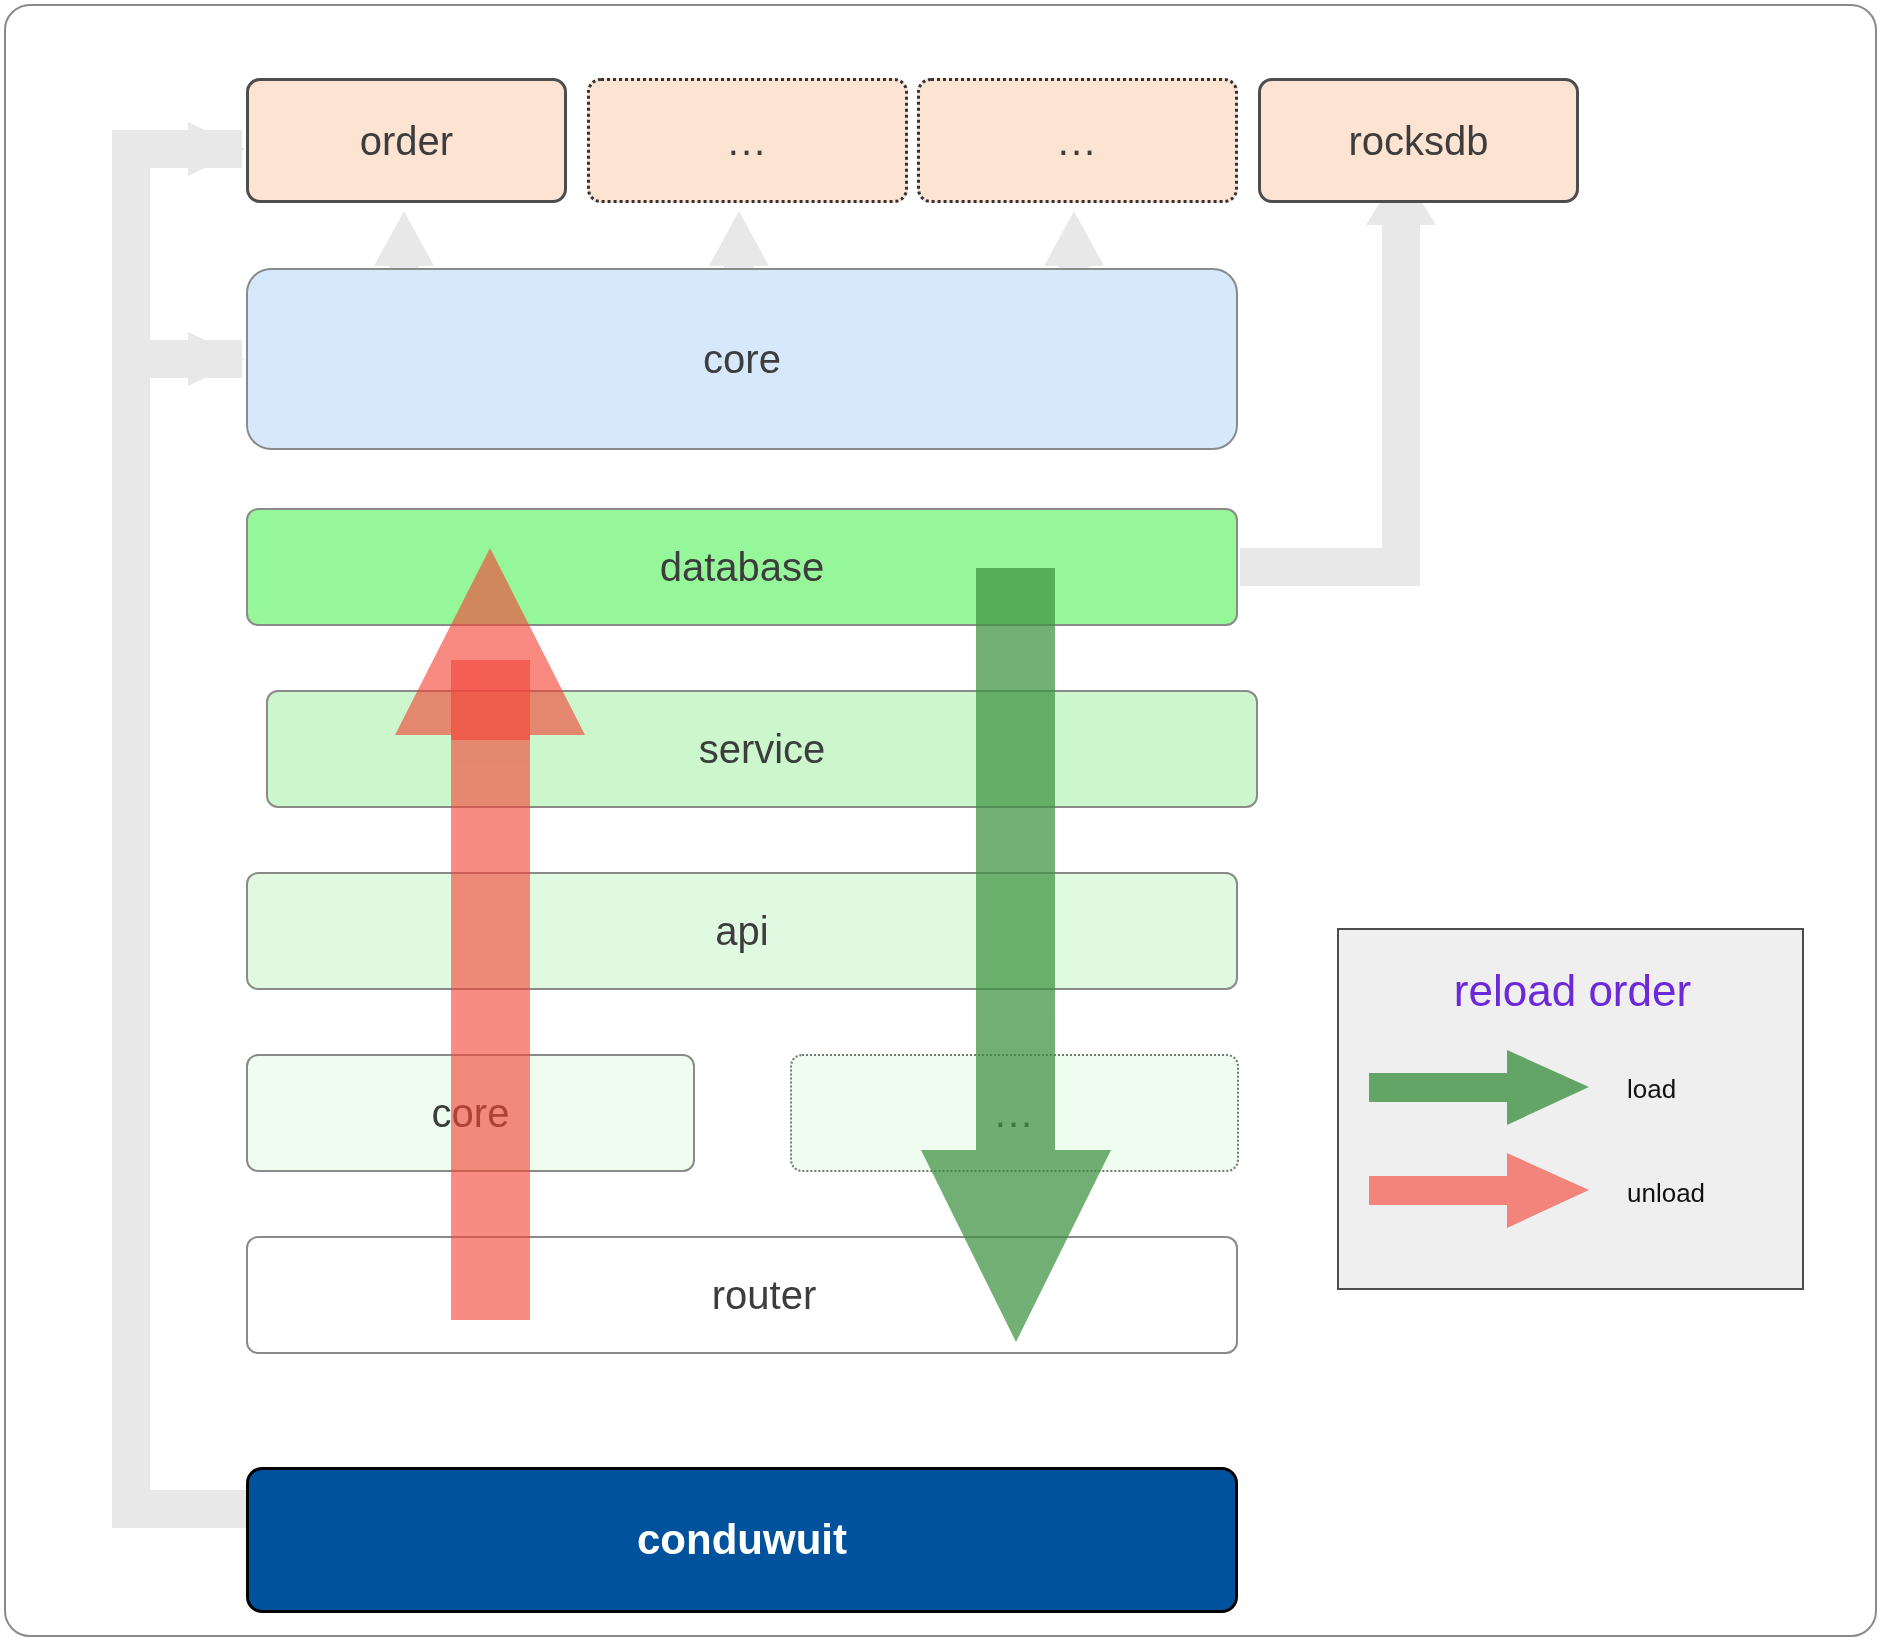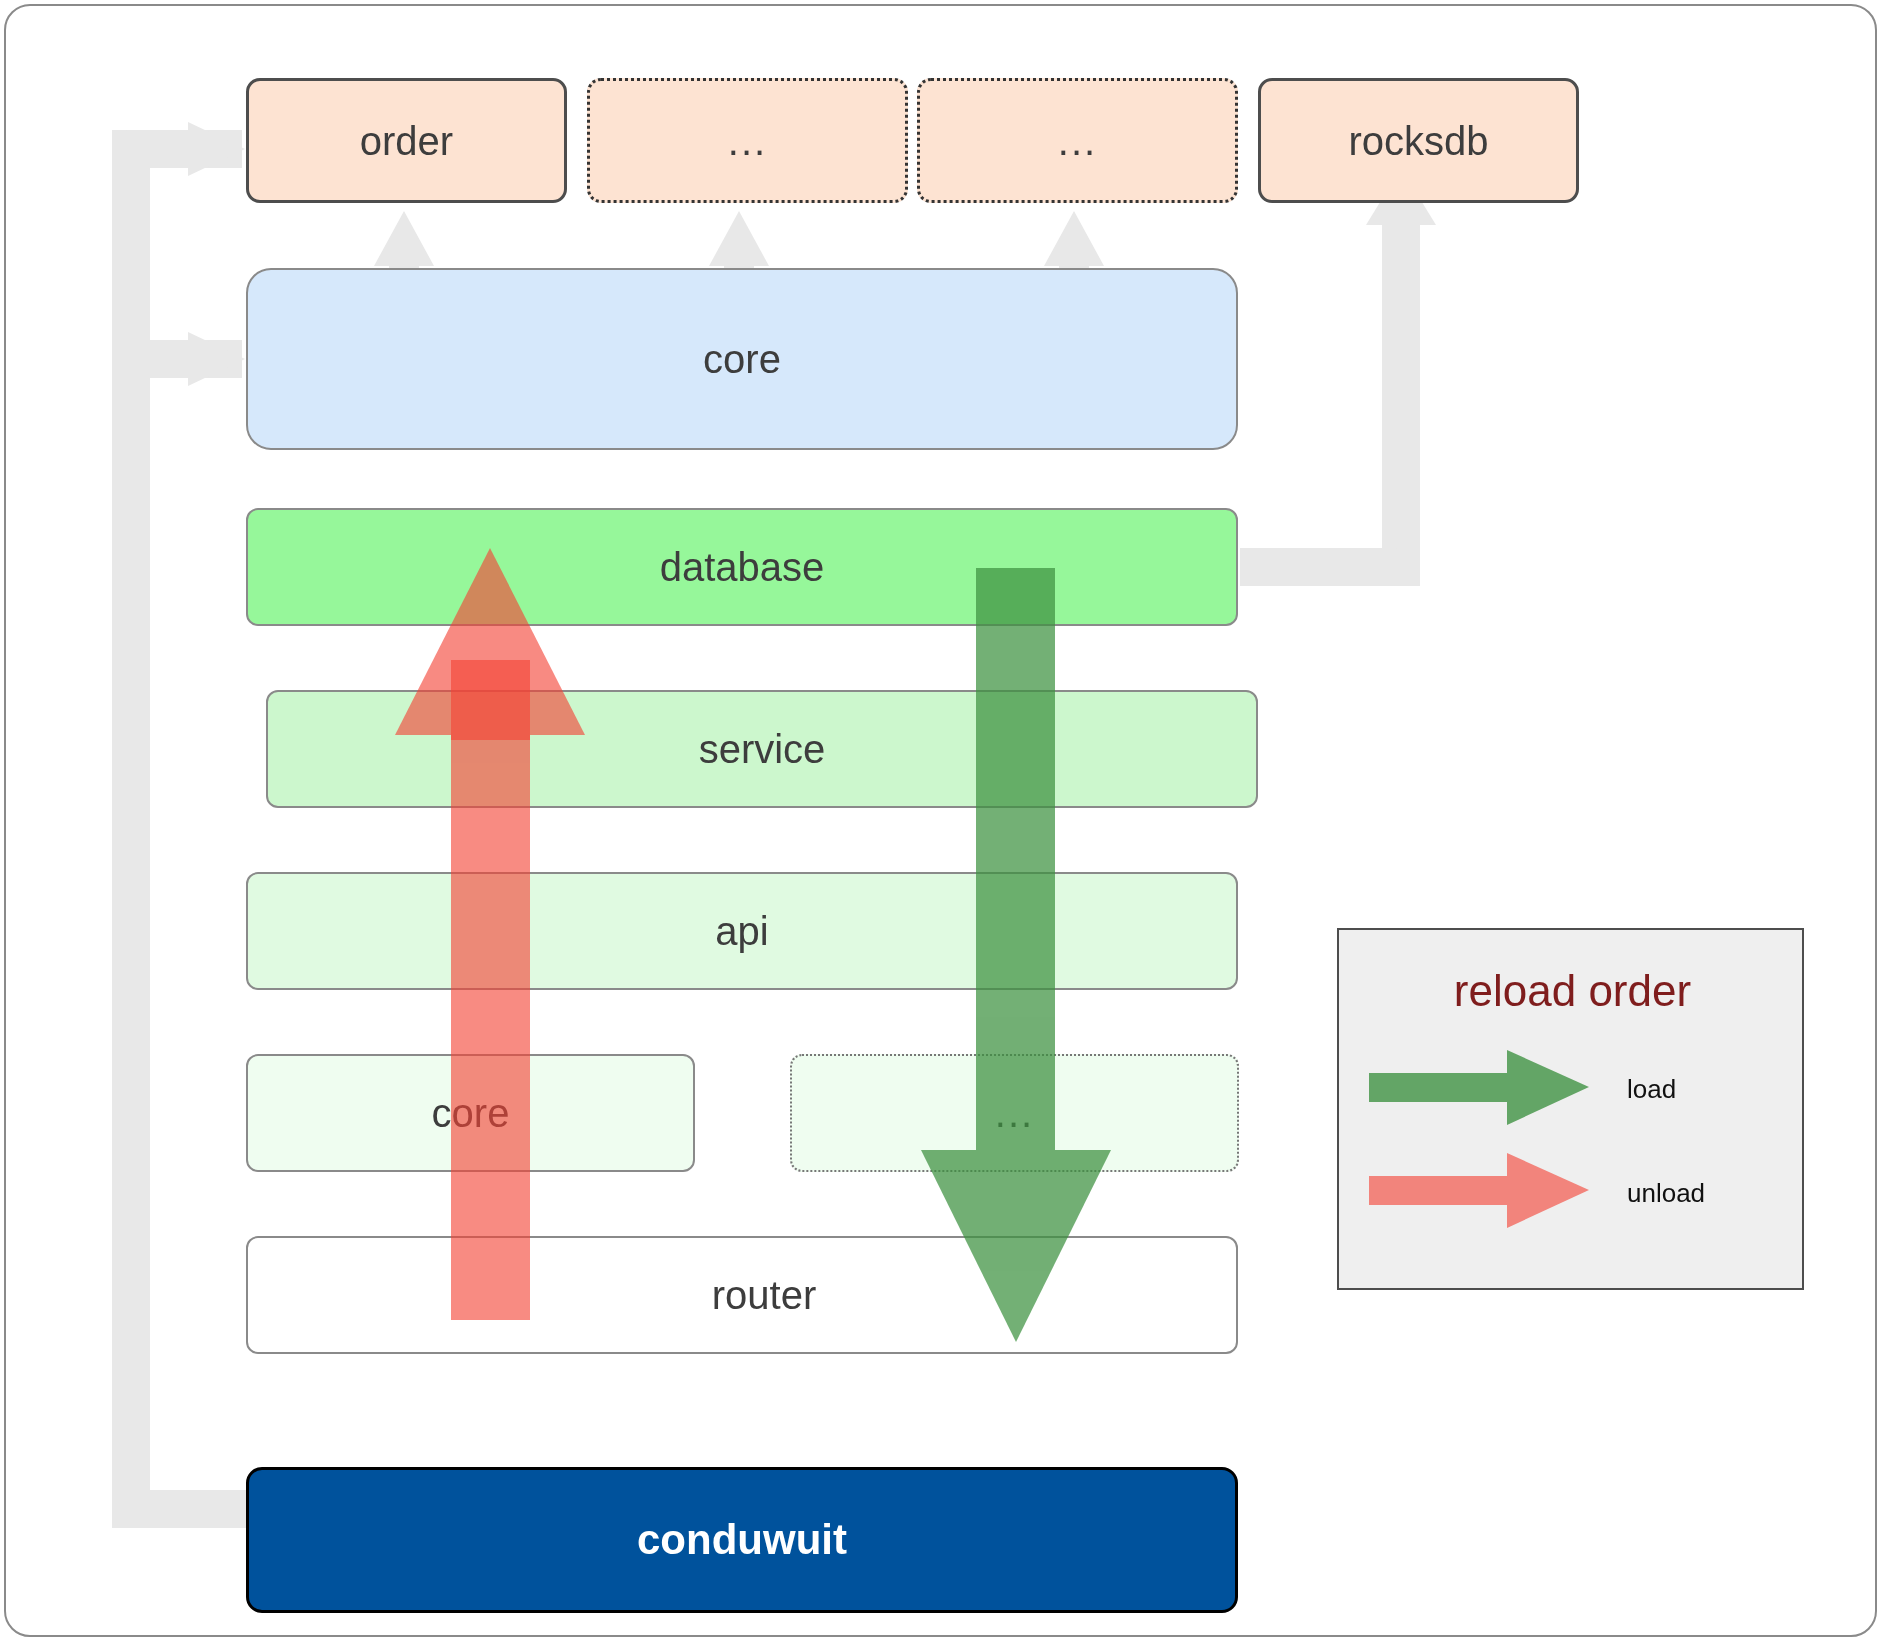--- a/index.html
+++ b/index.html
@@ -105,21 +105,21 @@
     border: 2px solid #4d4d4d;
     box-sizing: border-box;
   }
   .legend-title {
     position: absolute;
     left: 0;
     top: 36px;
     width: 467px;
     text-align: center;
     font-size: 44px;
-    color: #7f1d1d;
+    color: #6d28d9;
   }
   .legend-label {
     position: absolute;
     font-size: 26px;
     color: #111111;
     white-space: nowrap;
   }
   #legend-load-label  { left: 288px; top: 144px; }
   #legend-unload-label{ left: 288px; top: 248px; }
 </style>

